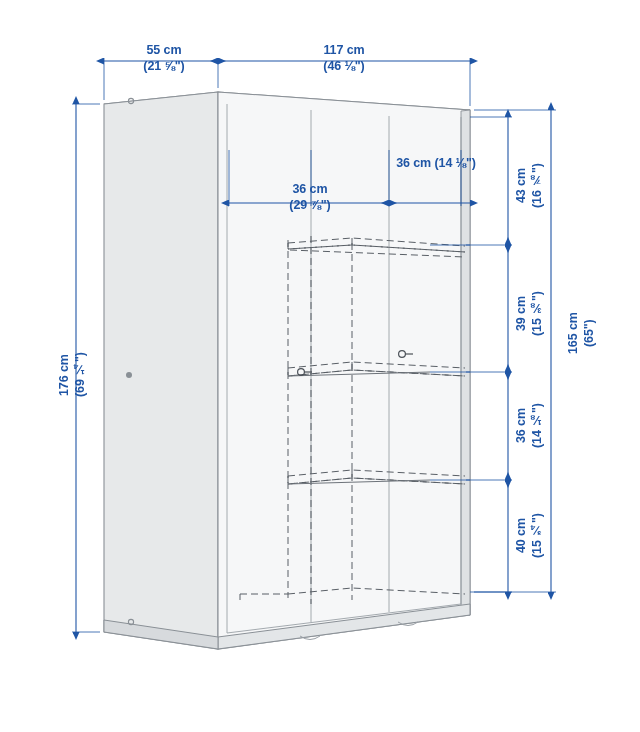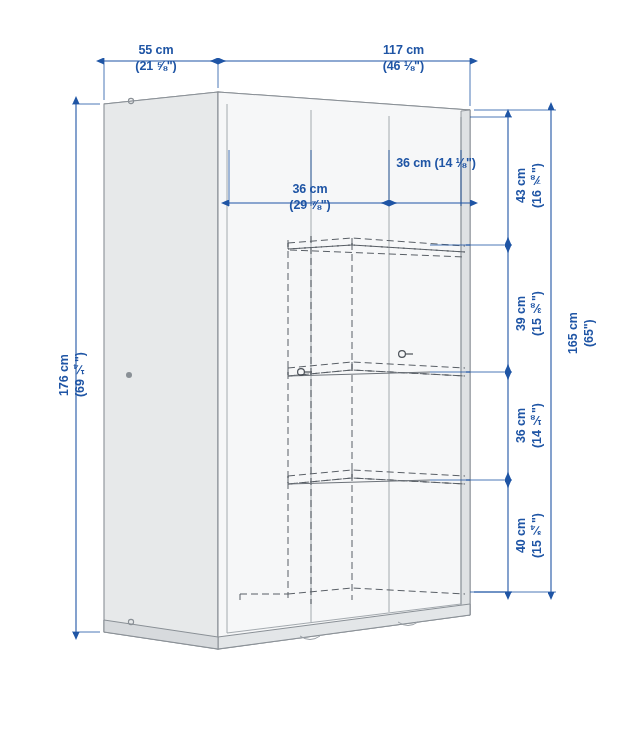--- a/index.html
+++ b/index.html
@@ -165,26 +165,26 @@
       <line x1="508" y1="117" x2="508" y2="245" marker-start="url(#arrL)" marker-end="url(#arrR)"></line>
       <line x1="508" y1="245" x2="508" y2="372" marker-start="url(#arrL)" marker-end="url(#arrR)"></line>
       <line x1="508" y1="372" x2="508" y2="480" marker-start="url(#arrL)" marker-end="url(#arrR)"></line>
       <line x1="508" y1="480" x2="508" y2="592" marker-start="url(#arrL)" marker-end="url(#arrR)"></line>
 
       <line x1="229" y1="203" x2="389" y2="203" marker-start="url(#arrL)" marker-end="url(#arrR)"></line>
       <line x1="389" y1="203" x2="470" y2="203" marker-start="url(#arrL)" marker-end="url(#arrR)"></line>
     </g>
   </svg>
 
-  <div class="dim-label center" style="left:76px; top:43px; width:160px;">
+  <div class="dim-label center" style="left:84px; top:43px; width:160px;">
       <div>55 cm</div>
       <div>(21 ⅝")</div>
     </div>
 
-  <div class="dim-label center" style="left:264px; top:43px; width:160px;text-align:right;">
+  <div class="dim-label center" style="left:264px; top:43px; width:160px;">
       <div>117 cm</div>
       <div>(46 ⅛")</div>
     </div>
 
   <div class="dim-label vert center" style="left:57px; top:300px; height:150px;">
       <div>176 cm</div>
       <div>(69 ¼")</div>
     </div>
 
   <div class="dim-label vert center" style="left:566px; top:268px; height:130px;">

